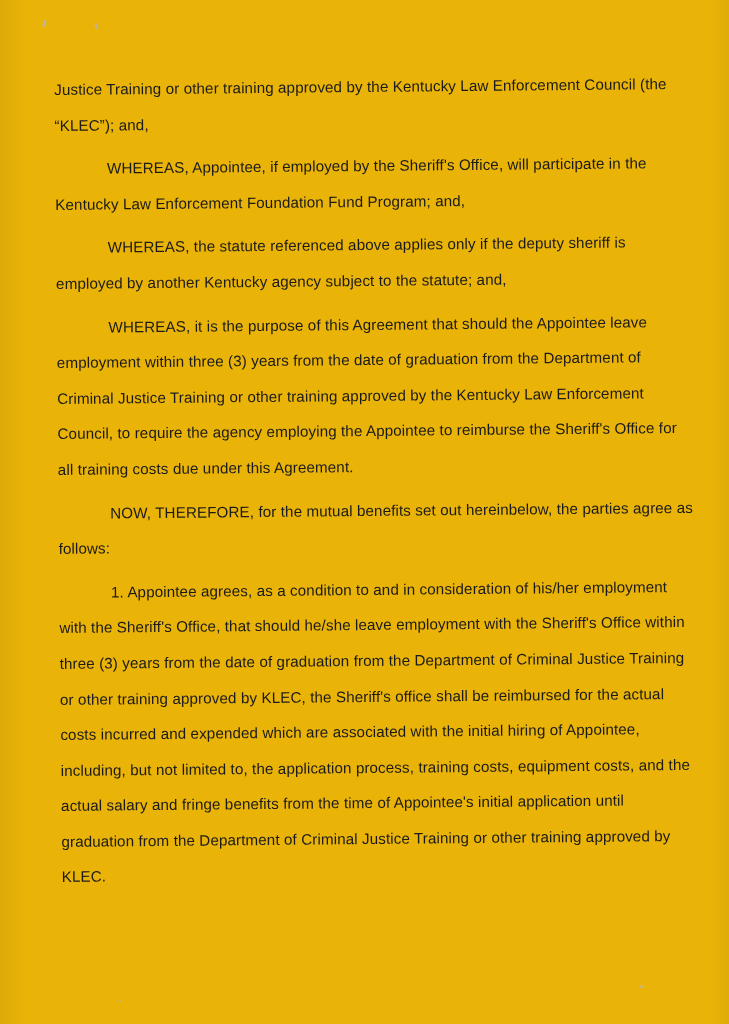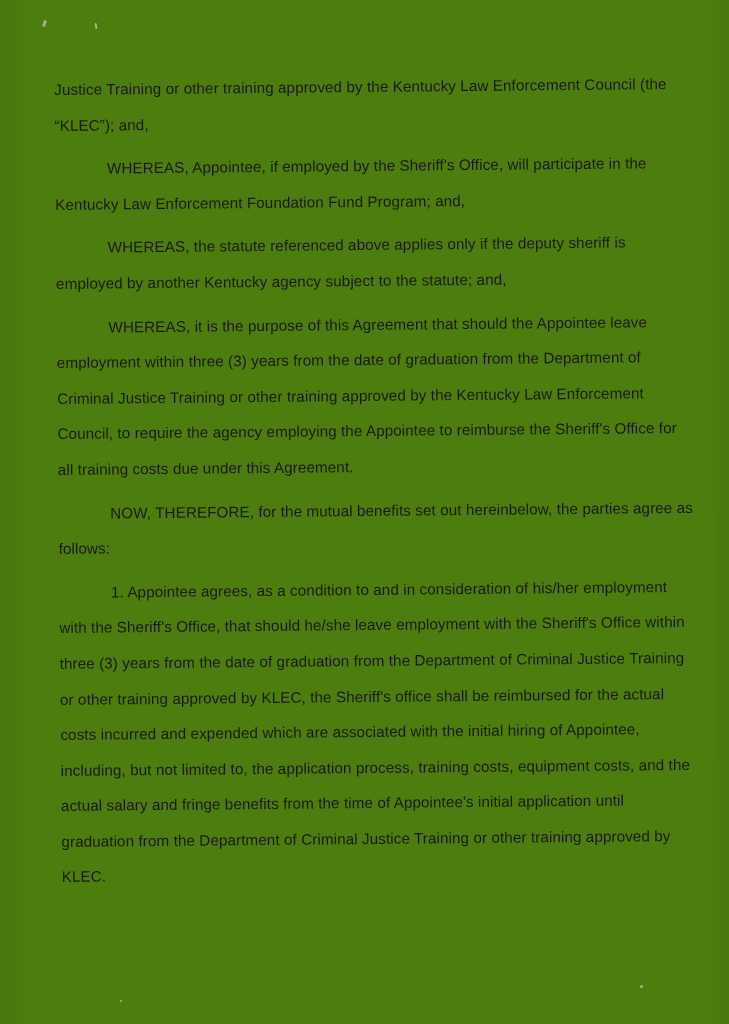--- a/index.html
+++ b/index.html
@@ -7,21 +7,21 @@
     padding: 0;
     background: #ffffff;
   }
   body {
     font-family: "Liberation Sans", sans-serif;
   }
   .page {
     position: relative;
     width: 729px;
     height: 1024px;
-    background: #4d7c0f;
+    background: #eab308;
     overflow: hidden;
   }
   
   .page::before {
     content: "";
     position: absolute;
     left: 0; top: 0;
     width: 26px; height: 100%;
     background: linear-gradient(to right, rgba(0,0,0,0.055), rgba(0,0,0,0));
     pointer-events: none;

